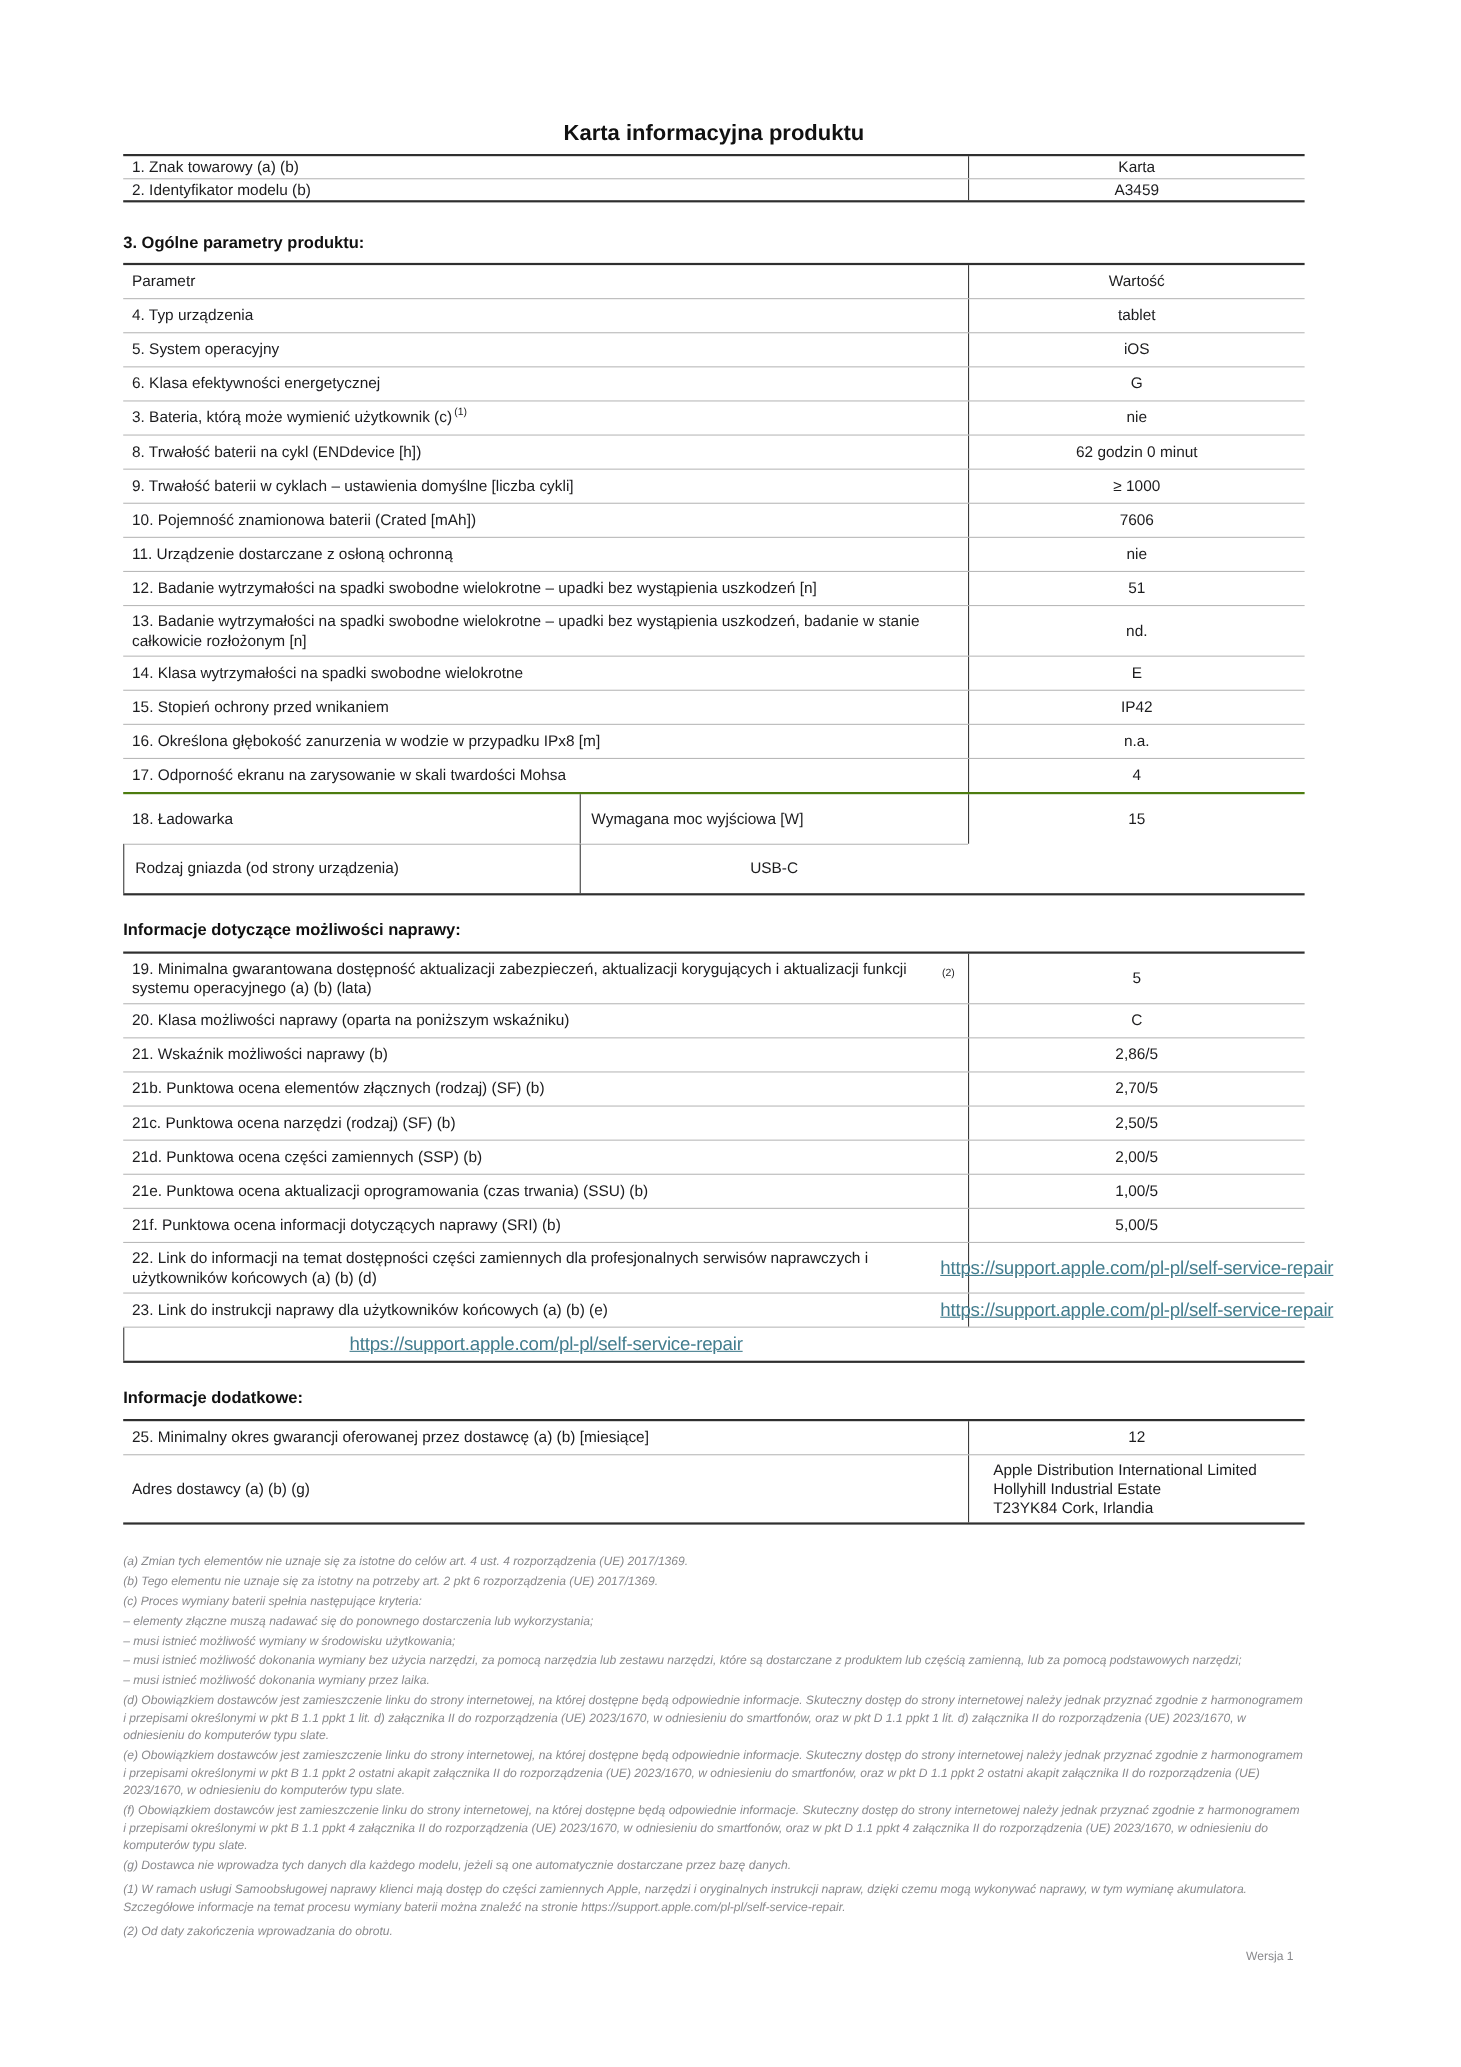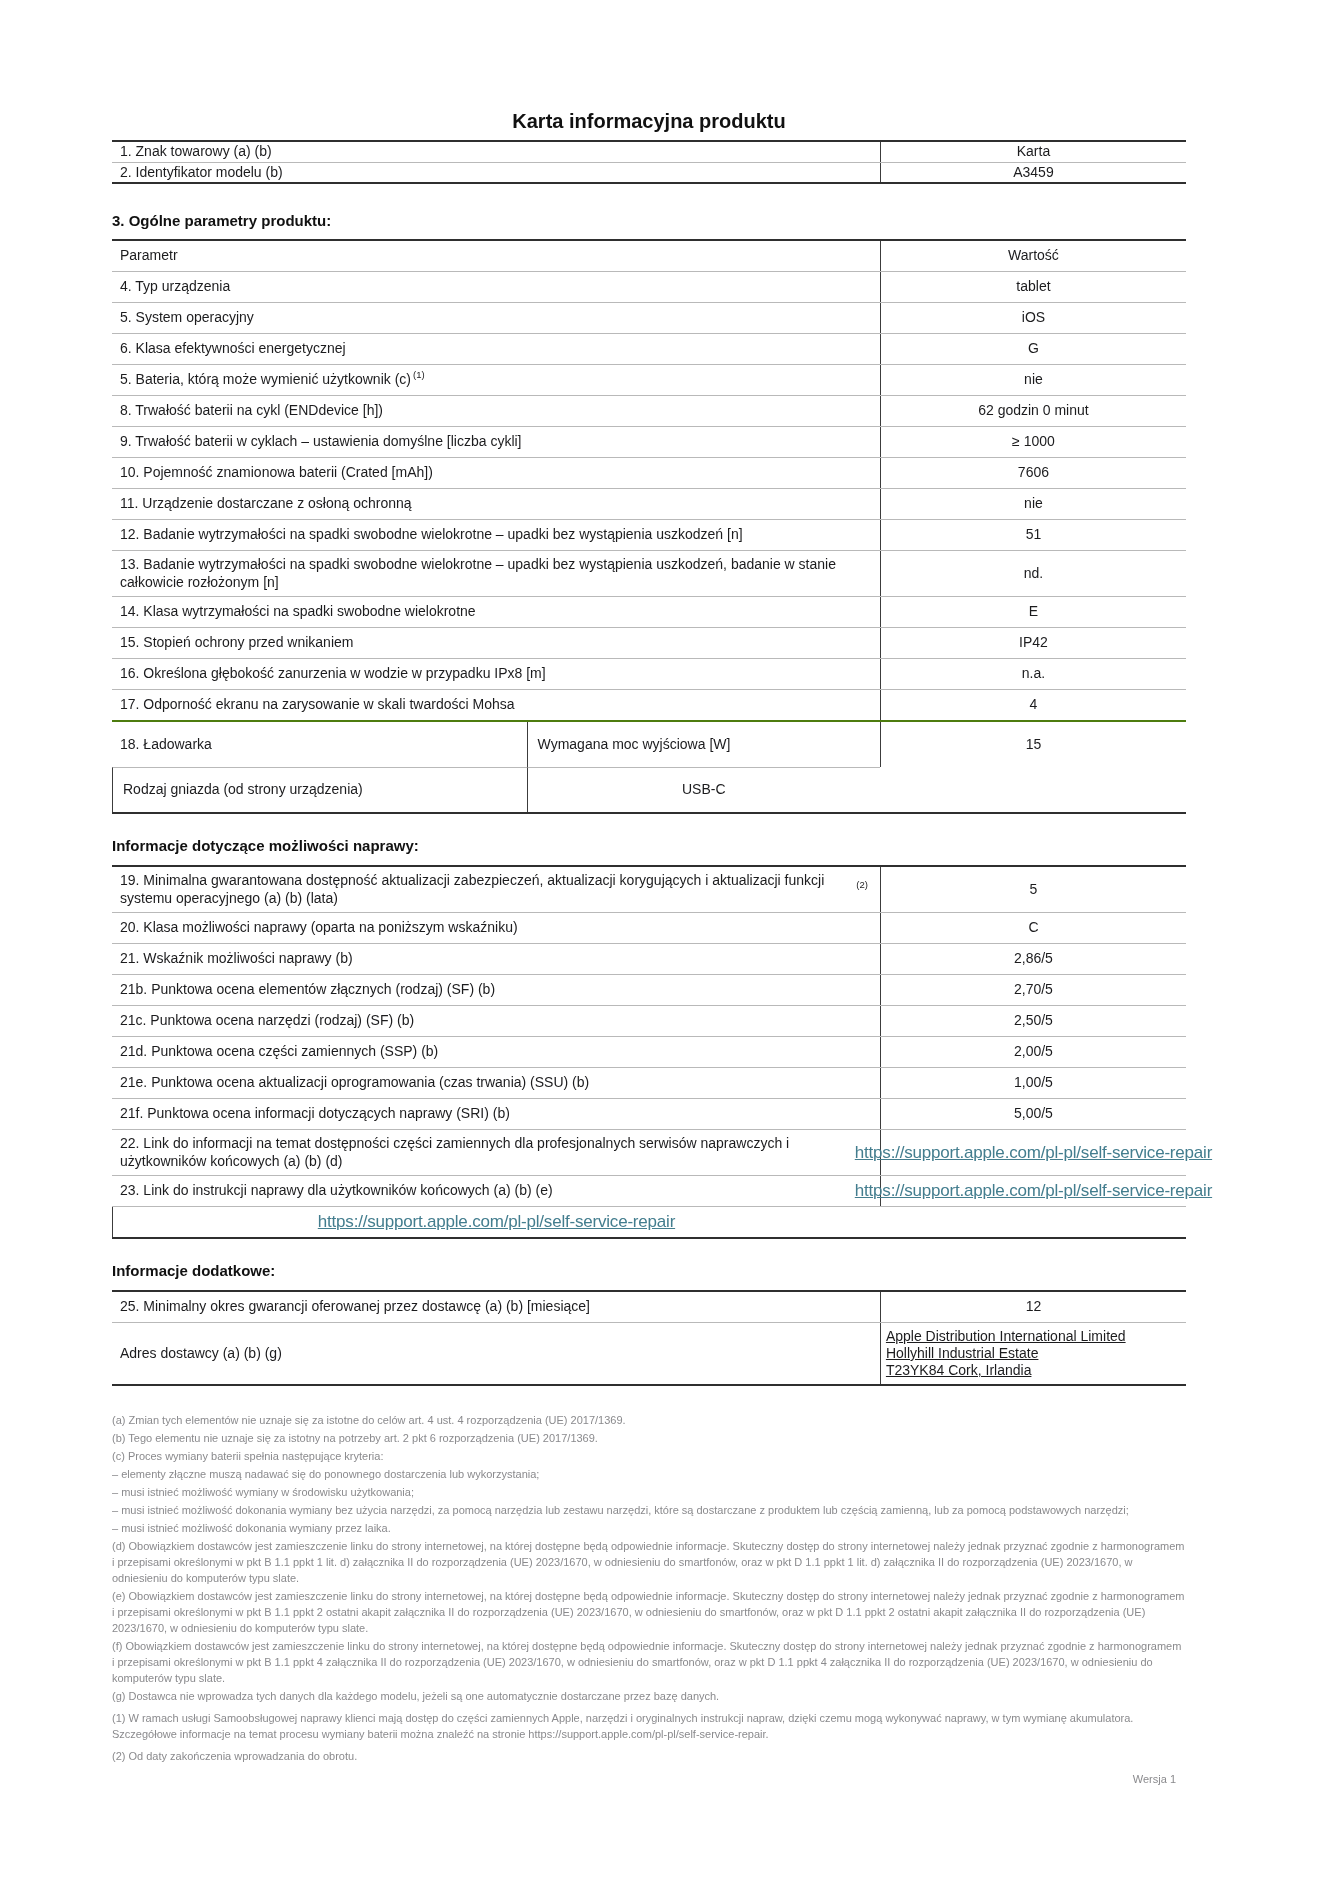--- a/index.html
+++ b/index.html
@@ -46,25 +46,25 @@
     padding:5px 10px; font-size:14px; line-height:17.5px;
   }
   .row18 .bt { border-top:1px solid #b9b9b9; }
 
   a.cell-link {
     color:var(--link-color); text-decoration:underline; cursor:pointer;
     font-size:17px; letter-spacing:-0.2px; white-space:nowrap;
   }
 
   
-  .addr-value { flex-direction:column; align-items:flex-start; justify-content:center; text-align:right; padding-left:5px;text-decoration:underline; }
+  .addr-value { flex-direction:column; align-items:flex-start; justify-content:center; text-align:right; padding-left:22px; }
   .addr-value div { line-height:17px; }
 
   .footnotes { margin-top:26px; color:#8a8a8d; }
-  .fn { margin:0 0 2px 0; font-size:11px; line-height:16px; }
+  .fn { margin:0 0 2px 0; font-size:11px; line-height:16px;font-style:italic; }
   .fn-gap { margin-bottom:6px; }
   .version { margin-top:9px; margin-right:10px; text-align:right; color:#8a8a8d; font-size:11px; }
 </style>
 </head>
 <body style="--link-color: #437d8e;">
 
 <div class="content">
 
   <h1 class="doc-title">Karta informacyjna produktu</h1>
 
@@ -93,21 +93,21 @@
     <div class="trow">
       <div class="cell-label">5. System operacyjny</div>
       <div class="cell-value">iOS</div>
     </div>
     <div class="trow">
       <div class="cell-label">6. Klasa efektywności energetycznej</div>
       <div class="cell-value">G</div>
     </div>
     <div class="trow">
       <div class="cell-label">
-          <span>5. Bateria, którą może wymienić użytkownik (c)</span>
+          <span>3. Bateria, którą może wymienić użytkownik (c)</span>
           <sup class="fnref">(1)</sup>
         </div>
       <div class="cell-value">nie</div>
     </div>
     <div class="trow">
       <div class="cell-label">8. Trwałość baterii na cykl (ENDdevice [h])</div>
       <div class="cell-value">62 godzin 0 minut</div>
     </div>
     <div class="trow">
       <div class="cell-label">9. Trwałość baterii w cyklach – ustawienia domyślne [liczba cykli]</div>

